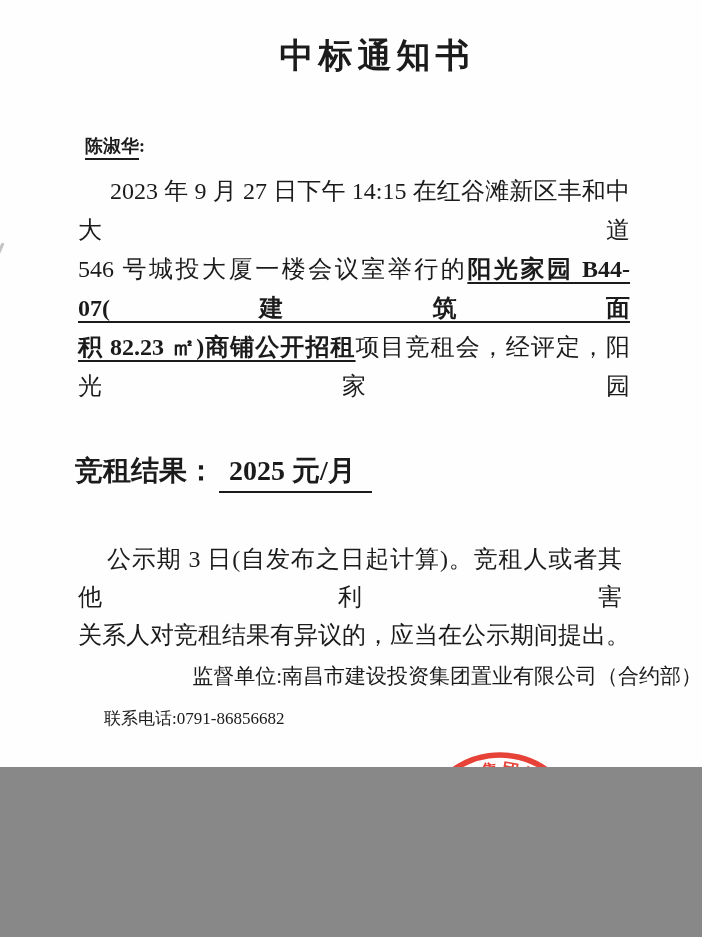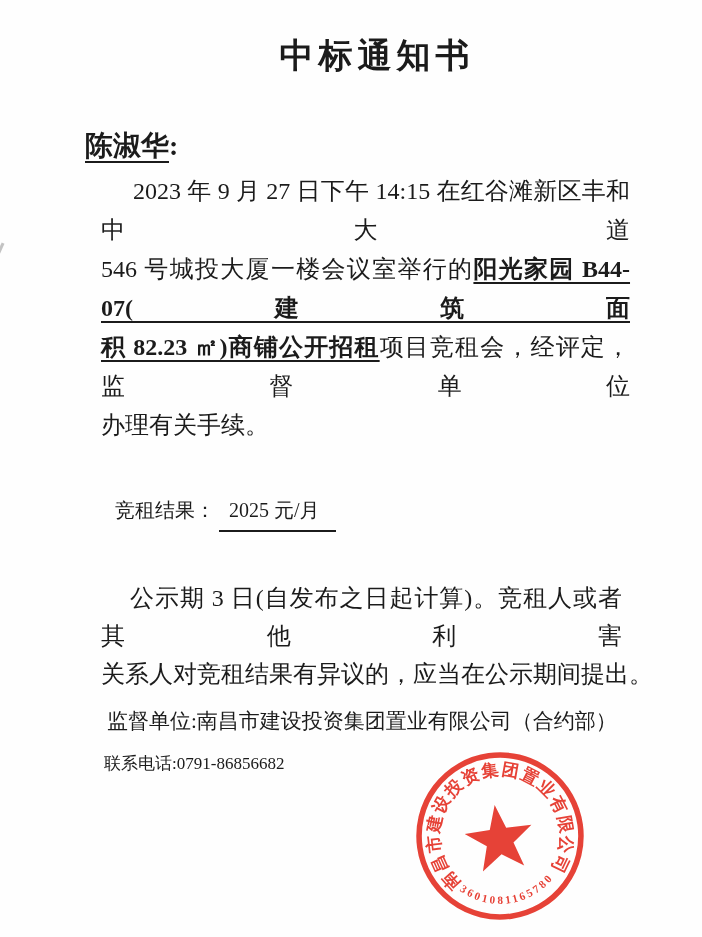--- a/index.html
+++ b/index.html
@@ -1,80 +1,81 @@
 <!DOCTYPE html>
 <html><head>
 <meta charset="utf-8">
 <style>
   html,body{margin:0;padding:0;background:#888;}
   .page{
     position:relative;
-    width:702px;height:937px;
+    width:702px;height:767px;
     margin:0 auto;
     background:#fefefe;
     color:#1b1b1b;
     font-family:"Liberation Serif","DejaVu Serif",serif;
     overflow:hidden;
   }
   .title{
     margin-top:34px;
     text-align:center;
     transform:translateX(26px);
     font-size:34px;
     font-weight:700;
     letter-spacing:5px;
     line-height:44px;
   }
   .addressee{
     margin:52px 0 0 85px;
-    font-size:28px;
+    font-size:18px;
     font-weight:700;
     line-height:32px;
   }
   .u{
     text-decoration:underline;
     text-underline-offset:6px;
     text-decoration-thickness:2px;
   }
   .para1{
     margin:10px 72px 0 78px;
     font-size:24px;
     line-height:39px;
   }
-  .bl{white-space:nowrap;margin-left:23px;}
+  .bl{white-space:nowrap;}
   .j{text-align:justify;text-align-last:justify;white-space:normal;}
   .ind1{text-indent:32px;}
   .ind2{text-indent:29px;}
   .em{
     font-weight:700;
     text-decoration:underline;
     text-underline-offset:5px;
     text-decoration-thickness:2.4px;
   }
   .result{
-    margin:48px 0 0 115px;
-    font-size:20px;
+    margin:48px 0 0 75px;
+    font-size:28px;
     line-height:34px;
-    font-weight:400;
+    font-weight:700;
   }
   .result-value{
     display:inline-block;
     border-bottom:2.2px solid #1b1b1b;
     padding:0 16px 3px 10px;
     margin-left:4px;
   }
   .notice{
     margin:47px 80px 0 78px;
     font-size:24px;
     line-height:38px;
   }
   .supervisor{
-    margin:9px 0 0 107px;
+    margin:3px 0 0 107px;
     font-size:21px;
     line-height:39px;
+    text-align:right;
   }
   .phone{
     margin:3px 0 0 104px;
     font-size:17px;
     line-height:39px;
   }
   .seal{
     position:absolute;
     left:414px;
     top:750px;
@@ -104,22 +105,21 @@
 
 <div class="page">
 
   <div class="title">中标通知书</div>
 
   <div class="addressee"><span class="u">陈淑华</span><span>:</span></div>
 
   <div class="para1">
     <div class="bl j ind1">2023 年 9 月 27 日下午 14:15 在红谷滩新区丰和中大道</div>
     <div class="bl j"><span>546 号城投大厦一楼会议室举行的</span><span class="em">阳光家园 B44-07(建筑面</span></div>
-    <div class="bl j"><span class="em">积 82.23 ㎡)商铺公开招租</span><span>项目竞租会，经评定，监督单位</span></div>
-    <div class="bl">办理有关手续。</div>
+    <div class="bl j"><span class="em">积 82.23 ㎡)商铺公开招租</span><span>项目竞租会，经评定，阳光家园</span></div>
   </div>
 
   <div class="result"><span>竞租结果：</span><span class="result-value">2025 元/月</span></div>
 
   <div class="notice">
     <div class="bl j ind2">公示期 3 日(自发布之日起计算)。竞租人或者其他利害</div>
     <div class="bl">关系人对竞租结果有异议的，应当在公示期间提出。</div>
   </div>
 
   <div class="supervisor">监督单位:南昌市建设投资集团置业有限公司（合约部）</div>

